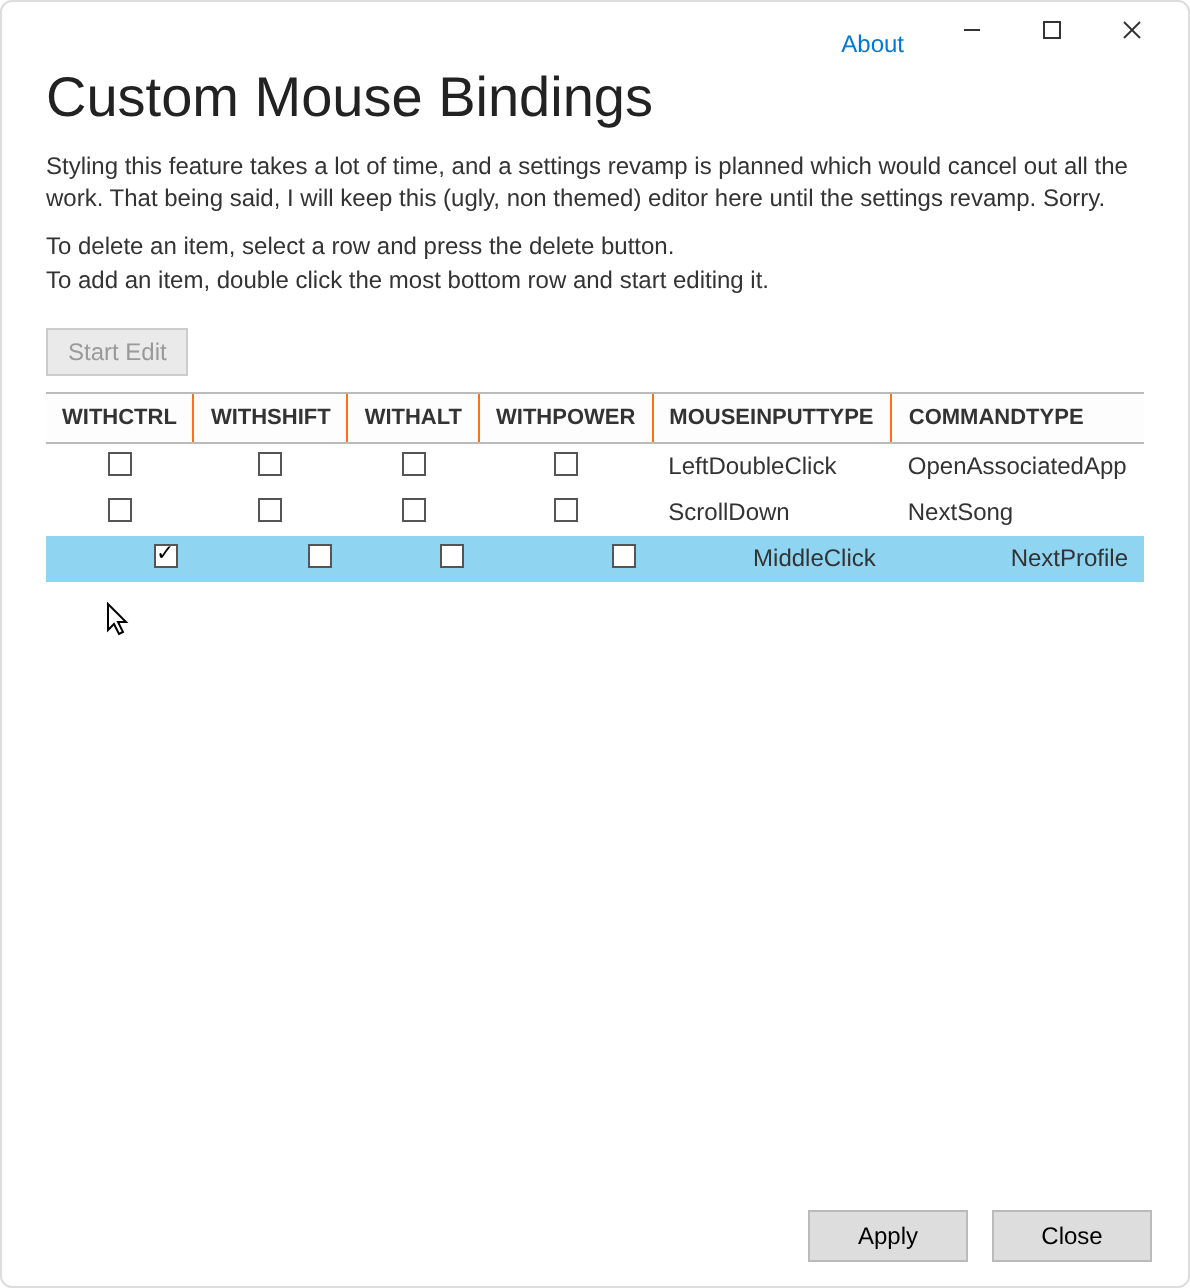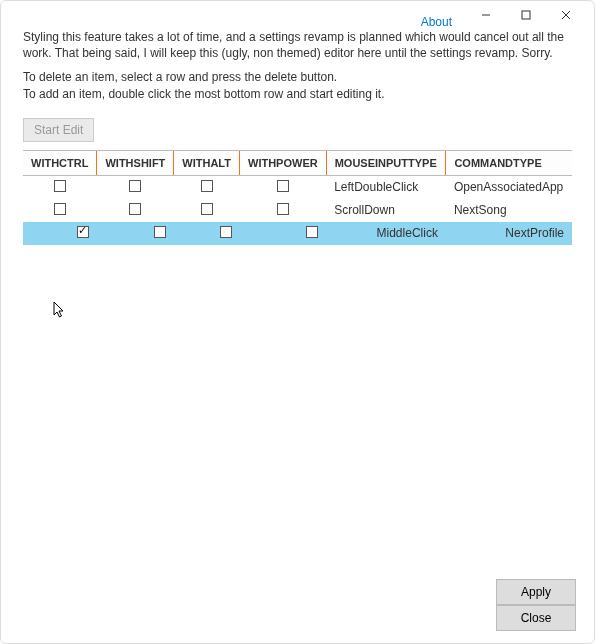--- a/index.html
+++ b/index.html
@@ -114,21 +114,21 @@
     top: 300px;
     font-size: 14px;
     color: #000;
     pointer-events: none;
   }
   .footer {
     position: absolute;
     bottom: 12px;
     right: 18px;
     display: flex;
-    flex-direction: column;
+    gap: 12px;
   }
   .footer button {
     width: 80px;
     height: 26px;
     background: #ddd;
     border: 1px solid #bbb;
     font-size: 12px;
     cursor: pointer;
   }
 </style>
@@ -149,20 +149,21 @@
   </div>
   <div class="win-btn">
     <svg width="10" height="10">
         <line x1="1" y1="1" x2="9" y2="9" stroke="#333" stroke-width="1"></line>
         <line x1="9" y1="1" x2="1" y2="9" stroke="#333" stroke-width="1"></line>
       </svg>
   </div>
 </div>
 
 <div class="content">
+  <h1 class="page-title">Custom Mouse Bindings</h1>
   <div class="desc">Styling this feature takes a lot of time, and a settings revamp is planned which would cancel out all the work. That being said, I will keep this (ugly, non themed) editor here until the settings revamp. Sorry.</div>
   <div class="desc">
     <span>To delete an item, select a row and press the delete button.</span><br>
     <span>To add an item, double click the most bottom row and start editing it.</span>
   </div>
   <button class="start-edit" disabled="">Start Edit</button>
 
   <div class="grid-wrap">
     <table class="grid">
       <thead>

